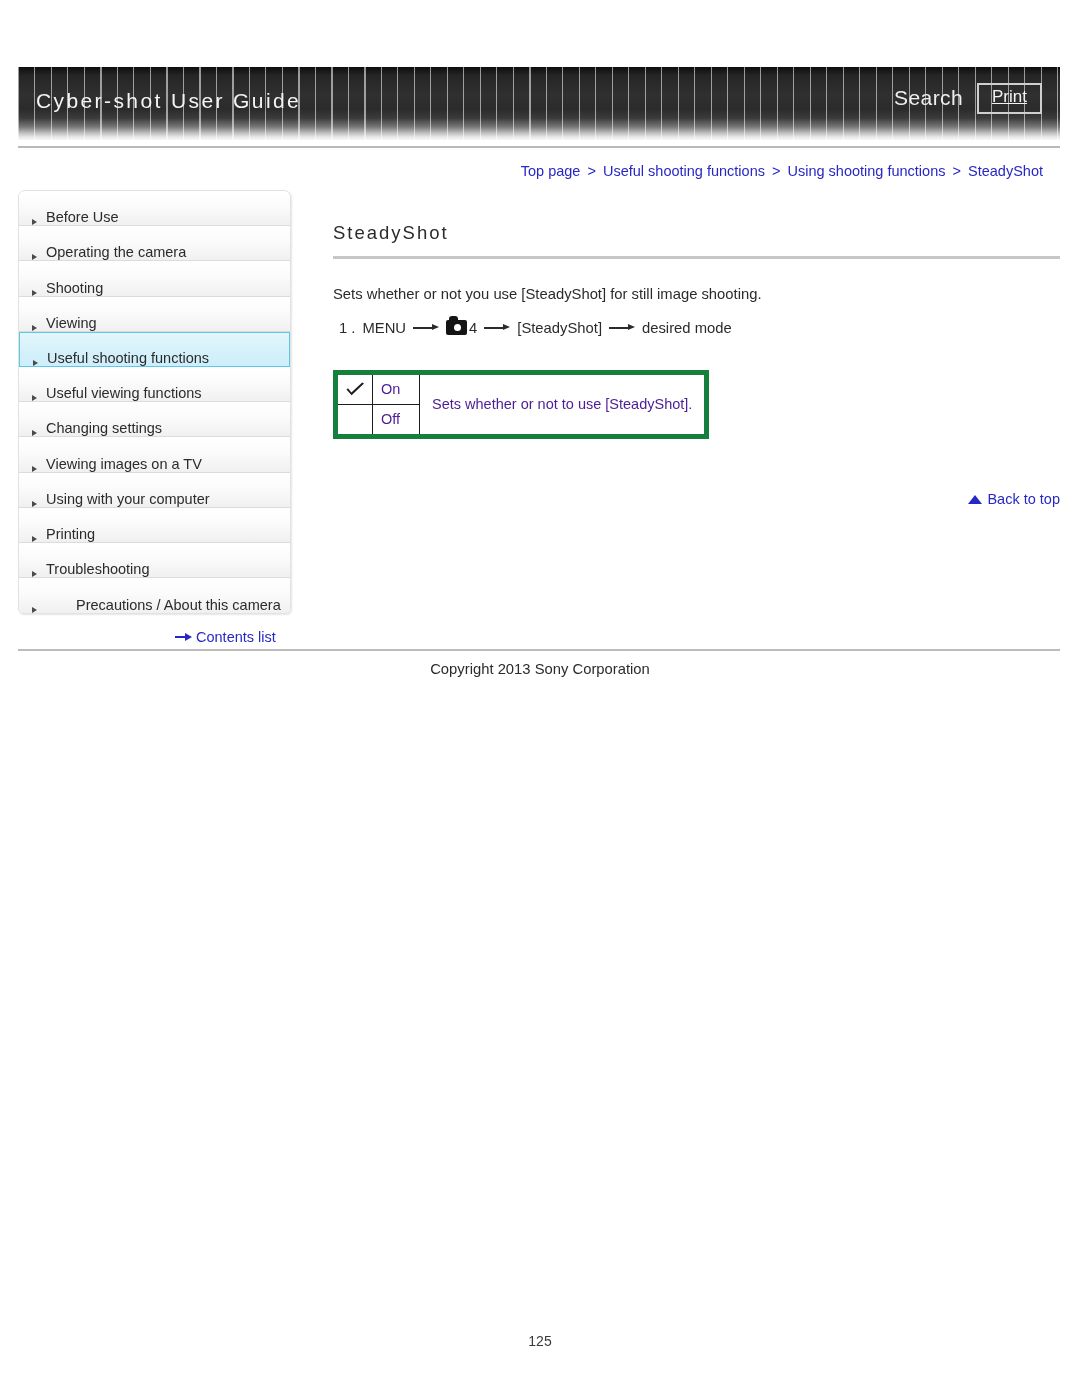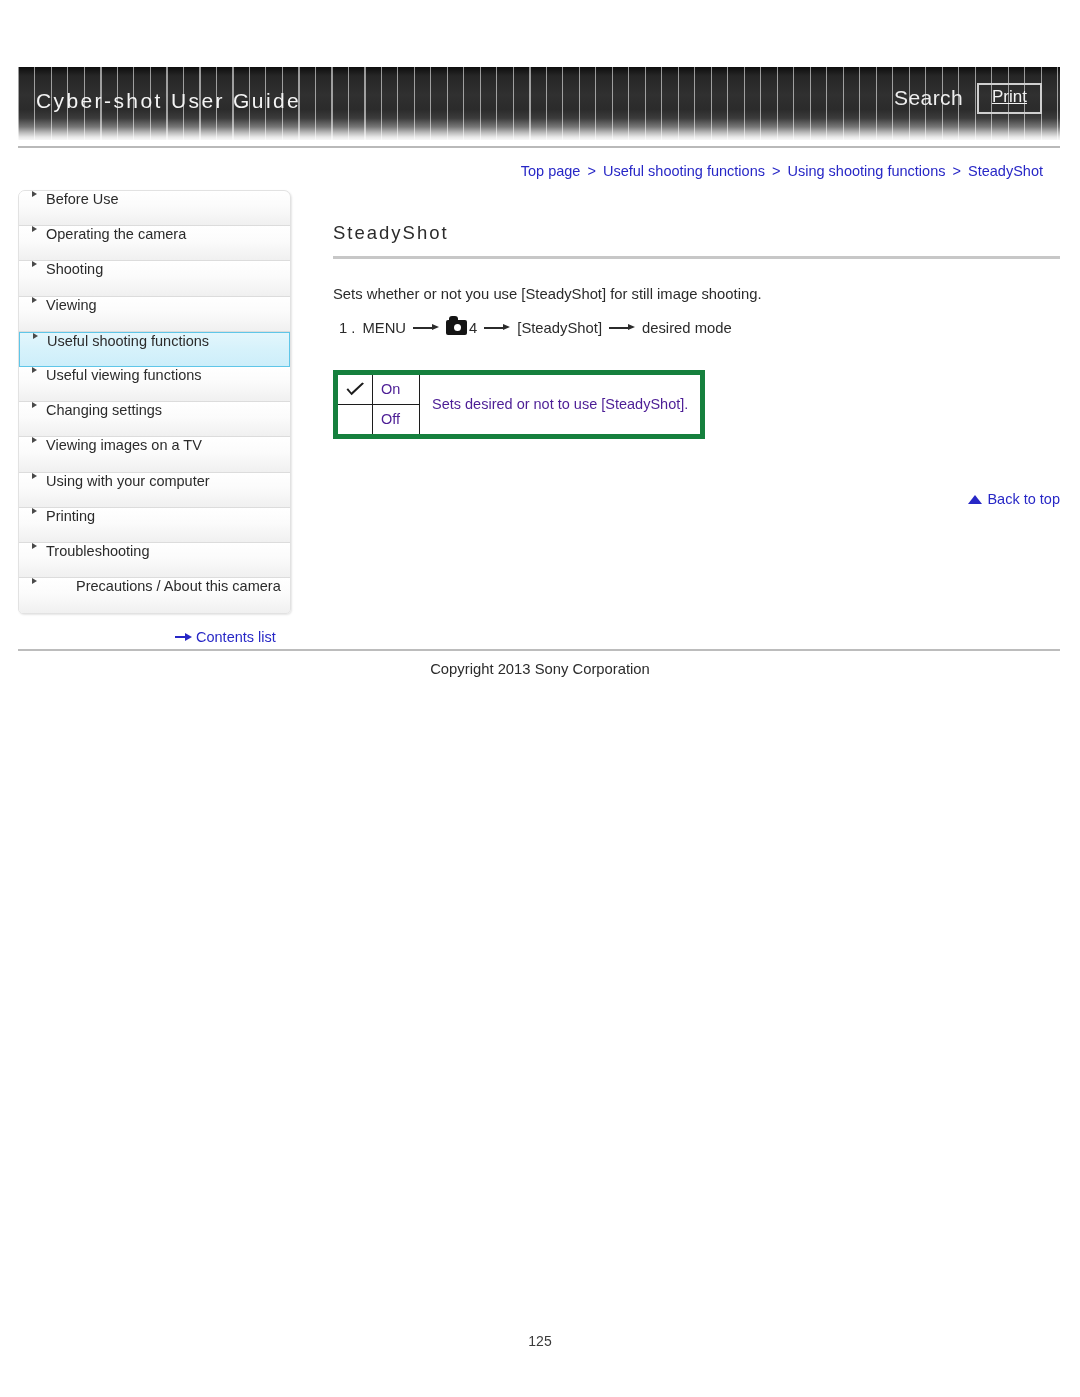--- a/index.html
+++ b/index.html
@@ -109,21 +109,21 @@
     border: 1px solid #e2e2e2;
     border-radius: 7px 7px 5px 5px;
     box-shadow: 1px 1px 2px rgba(0,0,0,0.10);
     box-sizing: border-box;
     overflow: hidden;
   }
   .nav-item {
     position: relative;
     height: 35.2px;
     display: flex;
-    align-items: flex-start;
+    align-items: flex-end;
     padding-left: 13px;
     font-size: 14.5px;
     color: #2b2b2b;
     cursor: pointer;
     background: linear-gradient(to bottom, #ffffff 0%, #fbfbfb 45%, #f0f0f0 100%);
     border-bottom: 1px solid #dcdcdc;
     box-sizing: border-box;
   }
   .nav-item:last-child { border-bottom: none; gap: 30px; }
   .nav-item .bullet {
@@ -454,21 +454,21 @@
     <tbody>
         <tr>
       <td class="cell-check">
         <span class="checkmark">
           <svg width="21" height="16" viewBox="0 0 21 16">
             <path d="M1.5 7.5 L6.6 13.2 L19 1.4 L17.2 0.6 L6.4 10.6 L3.0 6.2 Z" fill="#1c1c1c"></path>
           </svg>
         </span>
       </td>
       <td class="cell-label">On</td>
-      <td class="cell-desc" rowspan="2">Sets desired or not to use [SteadyShot].</td>
+      <td class="cell-desc" rowspan="2">Sets whether or not to use [SteadyShot].</td>
     </tr>
     <tr>
       <td class="cell-check"></td>
       <td class="cell-label">Off</td>
     </tr>
   </tbody>
     </table>
 </main>
 
 <div class="back-to-top">

